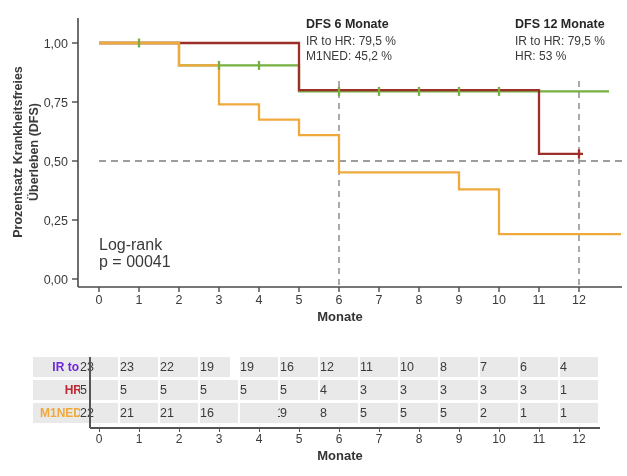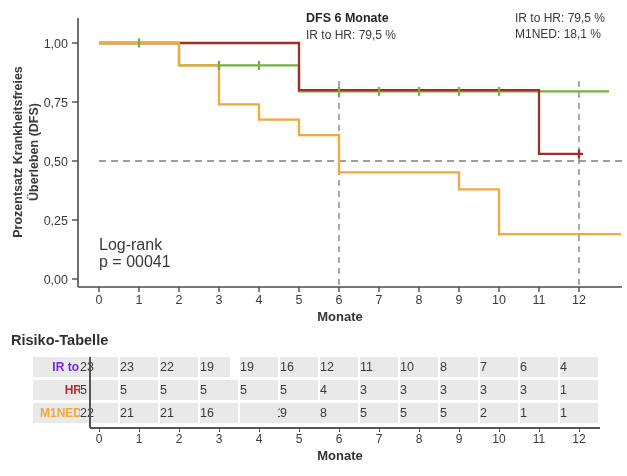--- a/index.html
+++ b/index.html
@@ -1,21 +1,21 @@
 <!DOCTYPE html>
 <html><head>
 <meta charset="utf-8">
 <style>
   html,body{margin:0;padding:0;background:#fff;}
   #app{position:relative;width:627px;height:476px;background:#fff;overflow:hidden;
        font-family:"Liberation Sans","DejaVu Sans",sans-serif;color:#3a3a3a;}
   .abs{position:absolute;}
   #ylabel{left:-113px;top:135px;width:280px;height:34px;transform:rotate(-90deg);
           text-align:center;font-weight:bold;font-size:12.5px;line-height:16px;color:#3a3a3a;}
-  .anno{font-size:12px;line-height:15.5px;color:#3a3a3a;white-space:nowrap;}
+  .anno{font-size:12px;line-height:15.5px;color:#3a3a3a;white-space:nowrap;margin-top:6px;}
   .anno .t{font-weight:bold;font-size:12.5px;color:#262626;margin-bottom:1px;}
   #anno6{left:306px;top:11px;}
   #anno12{left:515px;top:11px;}
   #logrank{left:99px;top:236px;font-size:16px;line-height:17px;}
   #xlabel-chart{left:99px;top:309px;width:482px;text-align:center;font-weight:bold;font-size:13px;color:#333;}
   #rt-heading{left:11px;top:332px;font-size:14.5px;font-weight:bold;color:#2f2f2f;}
   .rt-label{position:absolute;height:20px;line-height:20px;background:#e9e9e9;
             font-weight:bold;font-size:12px;text-align:right;padding-right:6px;box-sizing:border-box;}
   .rt-cell{position:absolute;height:20px;line-height:20px;background:#e9e9e9;
            font-size:12.5px;text-align:left;color:#3a3a3a;}
@@ -91,35 +91,36 @@
     </svg>
 
   <div id="ylabel" class="abs">
     <div>Prozentsatz Krankheitsfreies</div>
     <div>Überleben (DFS)</div>
   </div>
 
   <div id="anno6" class="abs anno">
     <div class="t">DFS 6 Monate</div>
     <div>IR to HR: 79,5 %</div>
+    <div>M1NED: 45,2 %</div>
   </div>
 
   <div id="anno12" class="abs anno">
+    <div class="t">DFS 12 Monate</div>
     <div>IR to HR: 79,5 %</div>
-    <div>M1NED: 18,1 %</div>
+    <div>HR: 53 %</div>
   </div>
 
   <div id="logrank" class="abs">
     <div>Log-rank</div>
     <div>p = 00041</div>
   </div>
 
   <div id="xlabel-chart" class="abs">Monate</div>
 
-  <div id="rt-heading" class="abs">Risiko-Tabelle</div>
 
   <div id="rt-rows" class="abs" style="left:0;top:0">
       <div class="rt-label abs" style="left: 33px; top: 357px; width: 52px; color: #6d28d9;">IR to HR</div>
       <div class="rt-cell abs" style="left: 80px; top: 357px; width: 38px;">23</div>
       <div class="rt-cell abs" style="left: 120px; top: 357px; width: 38px;">23</div>
       <div class="rt-cell abs" style="left: 160px; top: 357px; width: 38px;">22</div>
       <div class="rt-cell abs" style="left: 200px; top: 357px; width: 30px;">19</div>
       <div class="rt-cell abs" style="left: 240px; top: 357px; width: 38px;">19</div>
       <div class="rt-cell abs" style="left: 280px; top: 357px; width: 38px;">16</div>
       <div class="rt-cell abs" style="left: 320px; top: 357px; width: 38px;">12</div>

